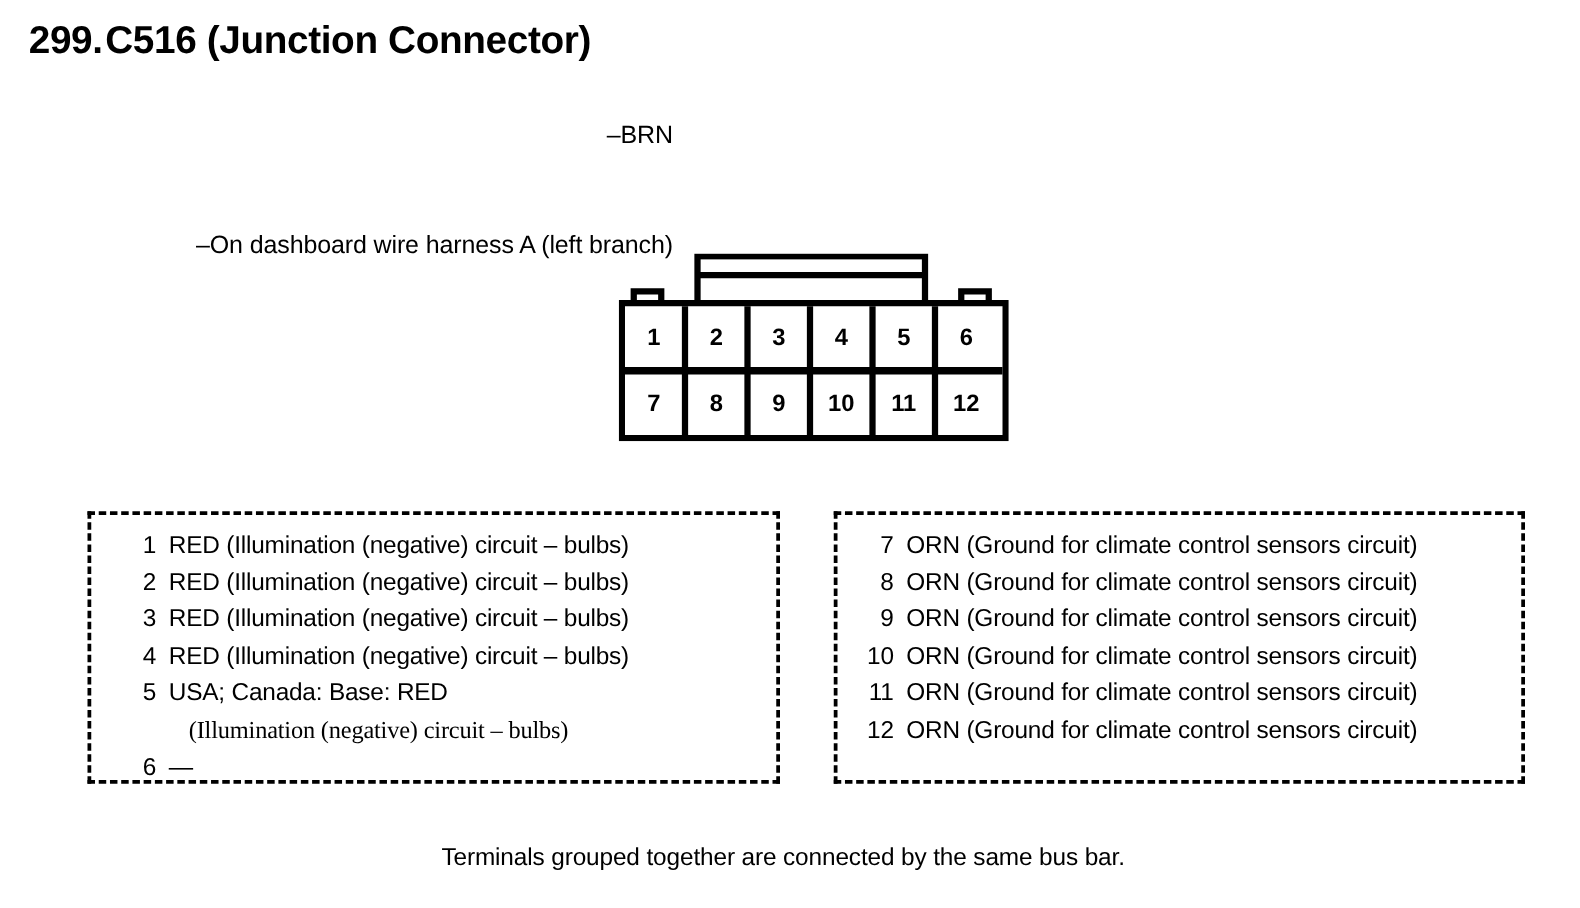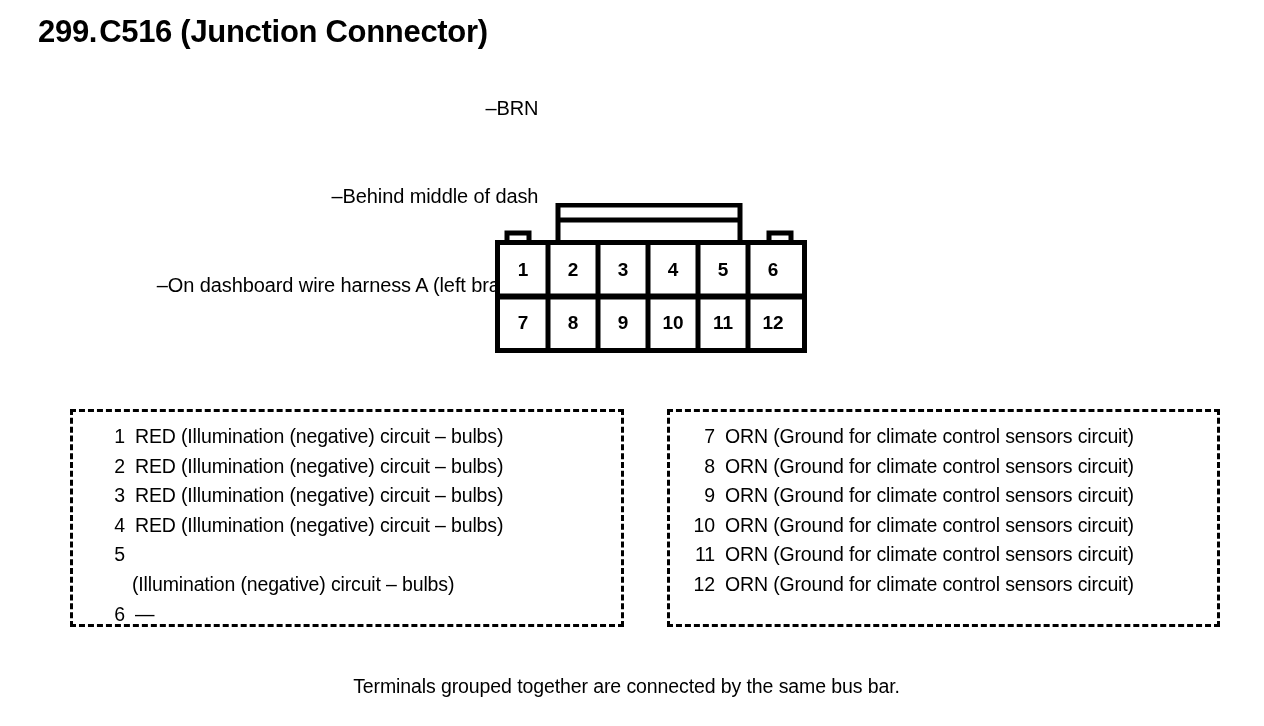--- a/index.html
+++ b/index.html
@@ -14,21 +14,21 @@
     position: relative;
     overflow: hidden;
     font-family: "Liberation Sans", sans-serif;
     color: #000000;
     -webkit-font-smoothing: none;
   }
 
   
   .header {
     position: absolute;
-    left: 38px;
+    left: 23px;
     top: 14px;
     display: flex;
     align-items: baseline;
   }
   .header-number {
     font-size: 31px;
     font-weight: bold;
     letter-spacing: -0.3px;
     white-space: pre;
   }
@@ -102,25 +102,26 @@
   .legend-num {
     width: 26px;
     text-align: right;
     flex: 0 0 26px;
   }
   .legend-text {
     margin-left: 10px;
     text-align: right;
   }
   .legend-cont {
-    margin-left: 33px;
+    margin-left: 52px;
     font-size: 19.5px;
     line-height: 29.6px;
     white-space: pre;
     letter-spacing: -0.15px;
+    font-family: Liberation Serif, serif;
   }
 
   
   .footer-note {
     position: absolute;
     left: 0;
     top: 675px;
     width: 1253px;
     text-align: center;
     font-size: 19.5px;
@@ -132,23 +133,20 @@
 <body>
 
 <div class="header">
   <span class="header-number">299.</span>
   <span class="header-title">C516 (Junction Connector)</span>
 </div>
 
 <div class="subheader">
   <div class="sub-line">
     <span class="sub-dash">–</span><span>BRN</span>
-  </div>
-  <div class="sub-line">
-    <span class="sub-dash">–</span><span>Behind middle of dash</span>
   </div>
   <div class="sub-line">
     <span class="sub-dash">–</span><span>On dashboard wire harness A (left branch)</span>
   </div>
 </div>
 
 <div class="connector">
   <svg class="conn-svg" width="312" height="150" viewBox="0 0 312 150">
 
     <g>
@@ -209,20 +207,21 @@
     <div class="legend-row">
       <span class="legend-num">3</span>
       <span class="legend-text">RED (Illumination (negative) circuit – bulbs)</span>
     </div>
     <div class="legend-row">
       <span class="legend-num">4</span>
       <span class="legend-text">RED (Illumination (negative) circuit – bulbs)</span>
     </div>
     <div class="legend-row">
       <span class="legend-num">5</span>
+      <span class="legend-text">USA; Canada: Base: RED</span>
     </div>
     <div class="legend-cont">(Illumination (negative) circuit – bulbs)</div>
     <div class="legend-row">
       <span class="legend-num">6</span>
       <span class="legend-text">—</span>
     </div>
   </div>
 </div>
 
 <div class="legend-box legend-right">

